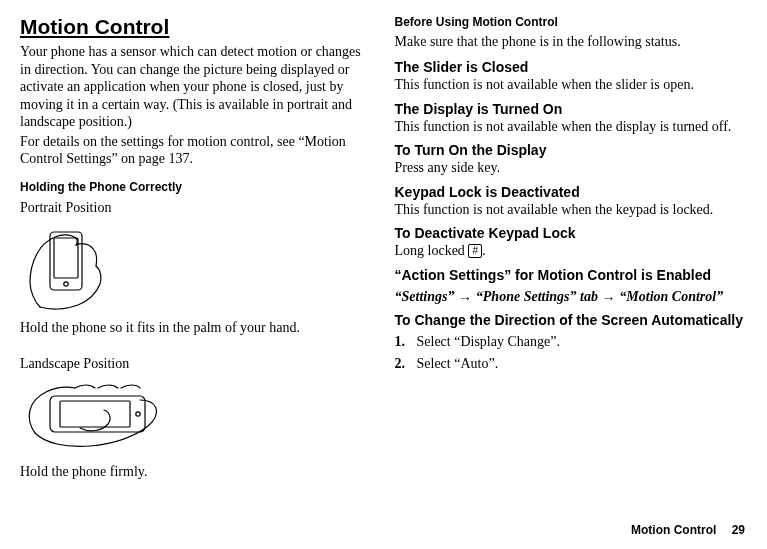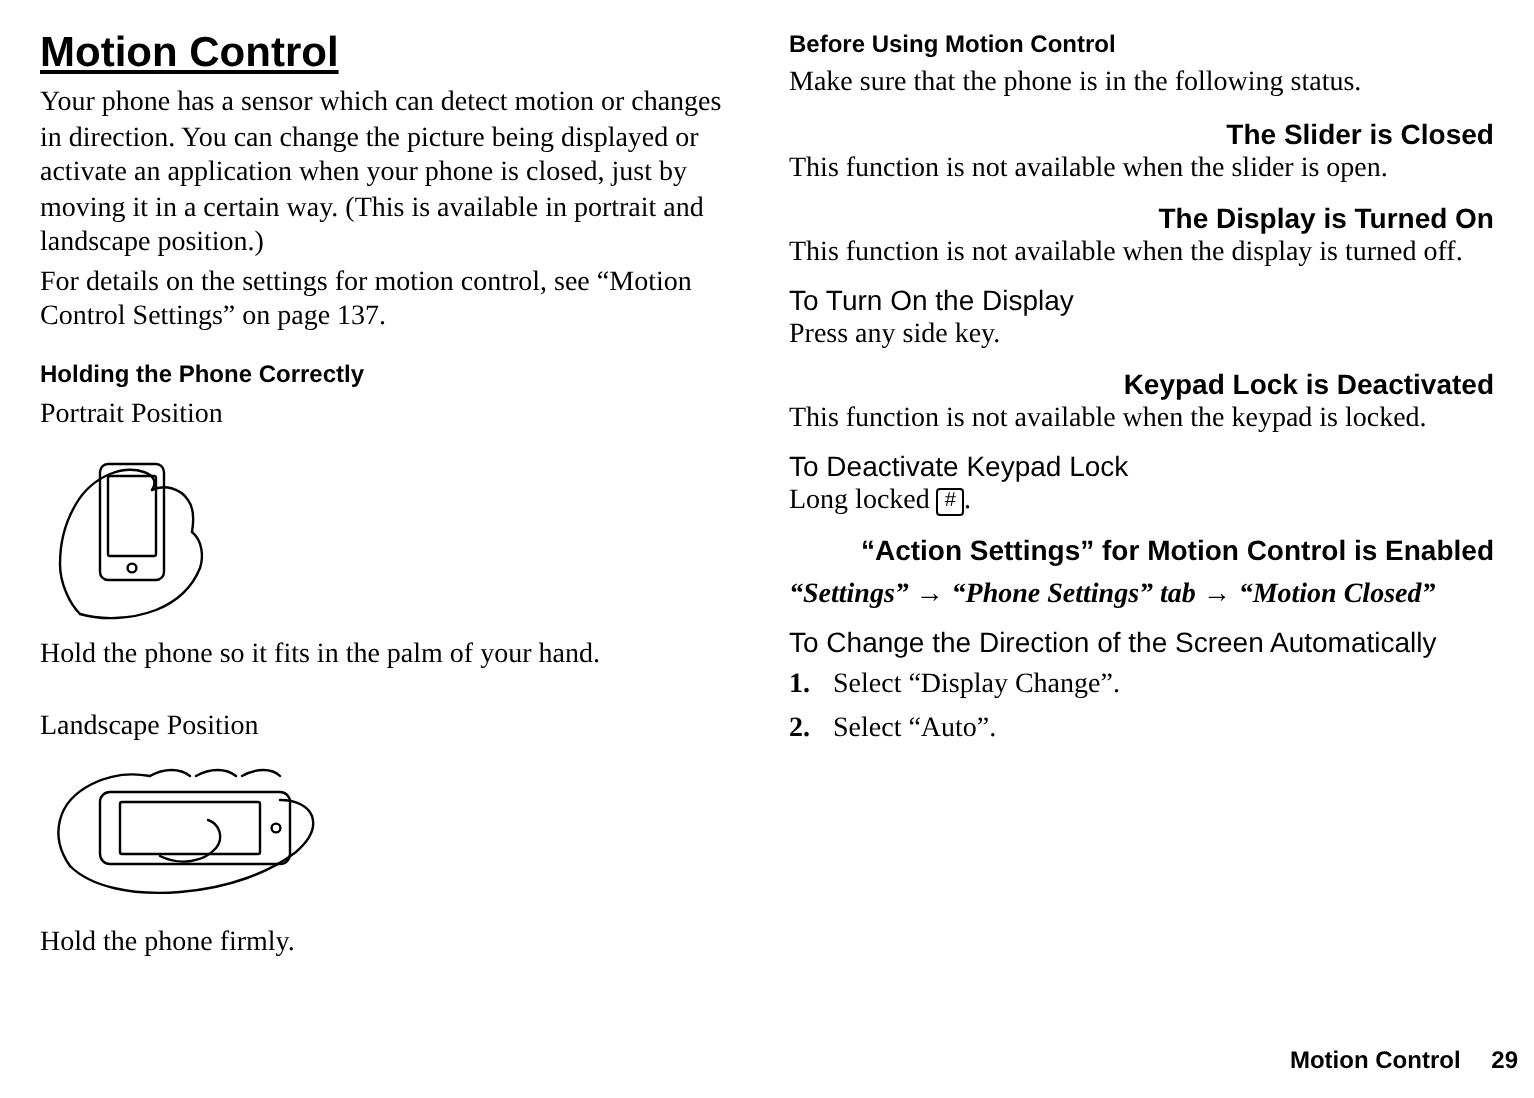--- a/index.html
+++ b/index.html
@@ -33,25 +33,24 @@
       font-size: 12px;
       margin-top: 12px;
       margin-bottom: 4px;
     }
     .h3 {
       font-family: Arial, sans-serif;
       font-weight: bold;
       font-size: 14px;
       margin-top: 8px;
       margin-bottom: 1px;
-      text-align: right;
     }
     .h4 {
       font-family: Arial, sans-serif;
-      font-weight: normal;
+      font-weight: bold;
       font-size: 14px;
       margin-top: 6px;
       margin-bottom: 1px;
     }
     .body {
       font-size: 14px;
       line-height: 1.25;
       margin-bottom: 2px;
     }
     .nav-italic {
@@ -107,21 +106,21 @@
       border-radius: 2px;
       font-size: 10px;
       line-height: 1;
       padding: 1px 3px;
       vertical-align: 1px;
       font-family: sans-serif;
     }
     .footer {
       position: absolute;
       bottom: 12px;
-      right: 8px;
+      right: 22px;
       font-family: Arial, sans-serif;
       font-size: 12px;
       font-weight: bold;
     }
     .footer .pn {
       margin-left: 12px;
     }
   </style>
 </head>
 <body>
@@ -195,21 +194,21 @@
     <div class="body">
       <span>Long locked </span><span class="key-box">#</span><span>.</span>
     </div>
 
     <div class="h3">“Action Settings” for Motion Control is Enabled</div>
     <div class="nav-italic">
       <span>“Settings”</span>
       <span class="arrow"> → </span>
       <span>“Phone Settings” tab</span>
       <span class="arrow"> → </span>
-      <span>“Motion Closed”</span>
+      <span>“Motion Control”</span>
     </div>
 
     <div class="h4">To Change the Direction of the Screen Automatically</div>
     <div class="ol">
       <div class="ol-item">
         <span class="ol-num">1.</span>
         <span>Select “Display Change”.</span>
       </div>
       <div class="ol-item">
         <span class="ol-num">2.</span>

